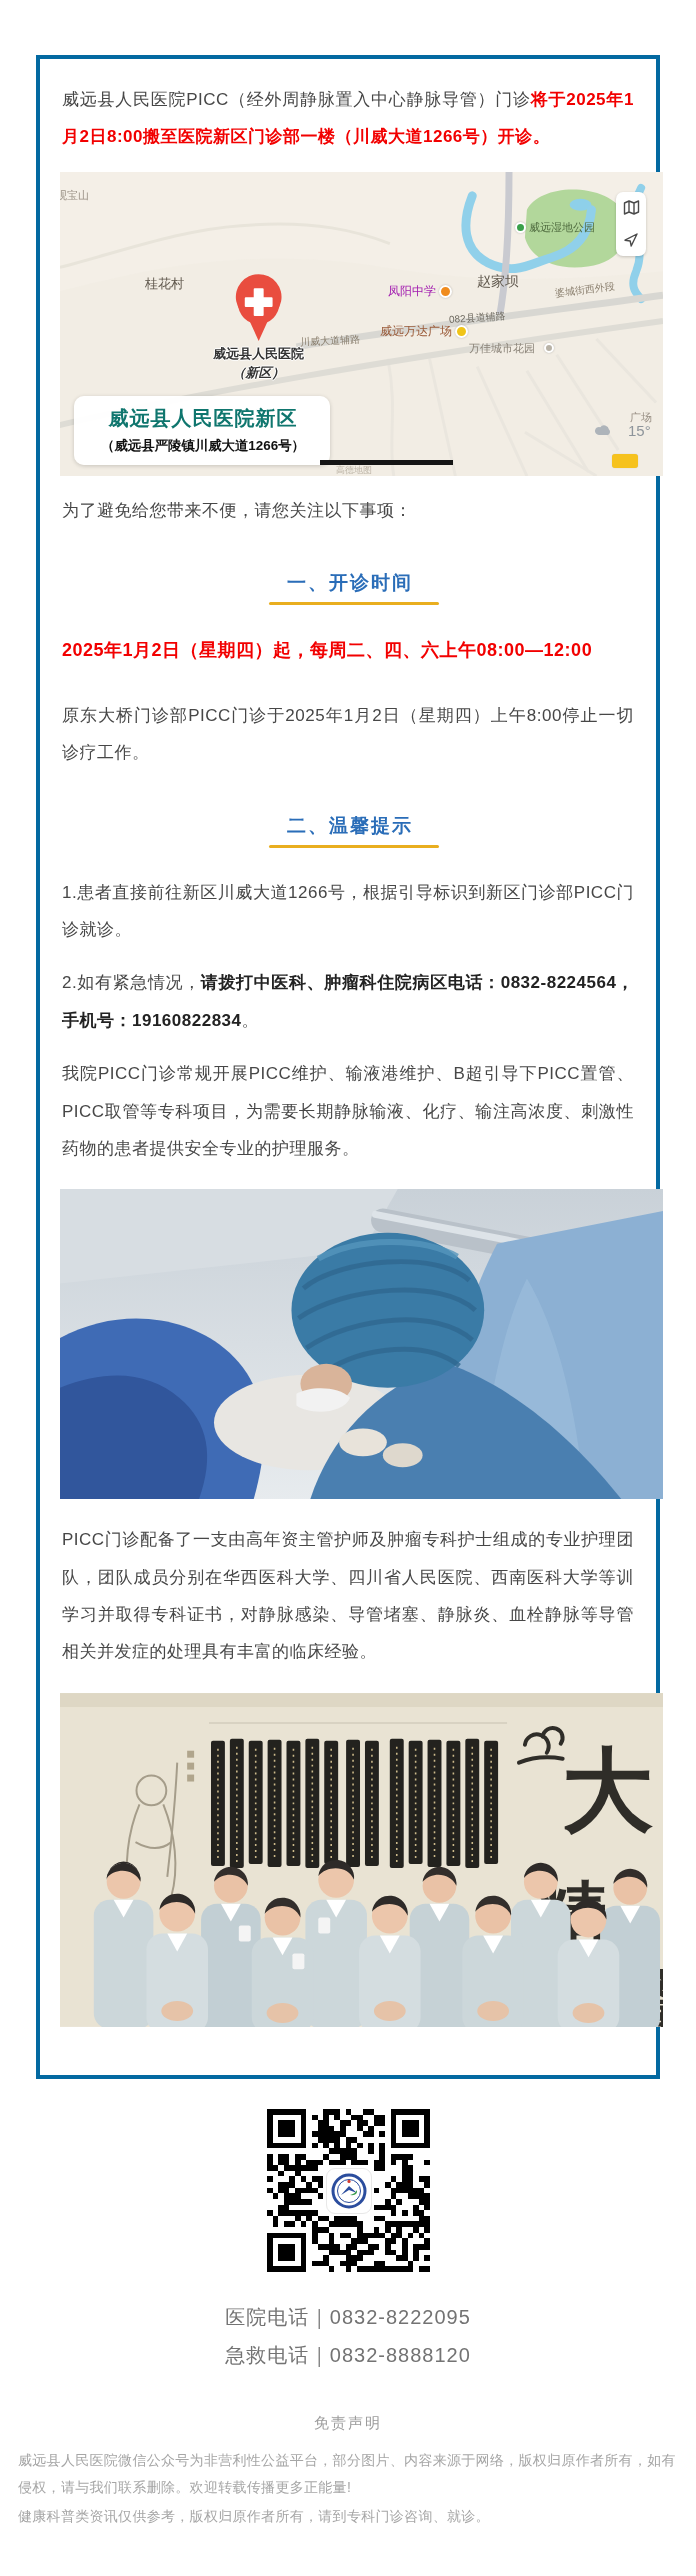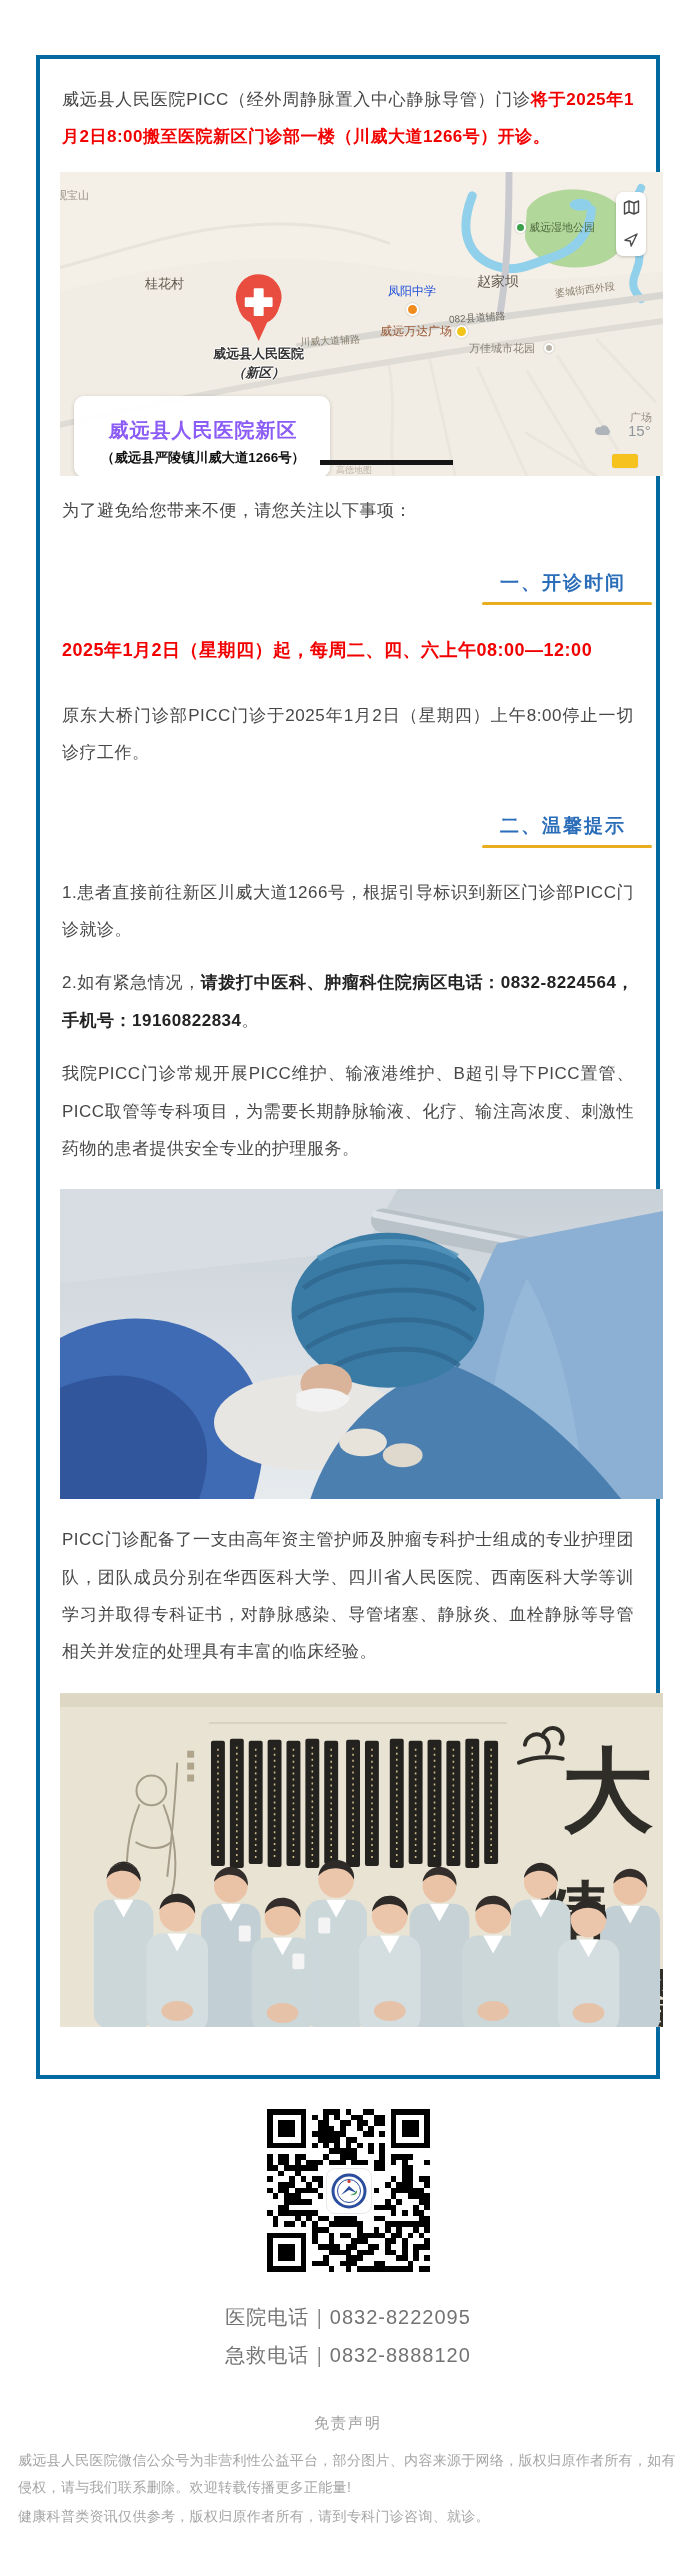--- a/index.html
+++ b/index.html
@@ -20,21 +20,21 @@
     line-height: 2.2;
     margin: 16px 2px;
     letter-spacing: 0.5px;
     text-align: justify;
   }
   .red-b { color:#f20000; font-weight:700; }
   .bold-dark { color:#222; font-weight:700; }
   .sched { font-size:18px; margin:26px 2px; }
 
   
-  .sec-wrap { text-align:right; margin: 34px 0 26px 0; font-family: Liberation Serif, serif; }
+  .sec-wrap { text-align:center; margin: 34px 0 26px 0; font-family: Liberation Serif, serif; }
   .sec-head {
     display:inline-block; position:relative;
     font-size:19px; font-weight:700; color:#2a6db8;
     padding: 7px 10px 9px 14px; letter-spacing:2px;
   }
   .sec-head .ellipse {
     position:absolute; left:-14px; top:1px; width:50px; height:37px;
     background:#f7d584; border-radius:50%; z-index:-1;
   }
   .sec-head .underline {
@@ -54,21 +54,21 @@
              box-shadow:0 0 2px rgba(0,0,0,.25); display:inline-block; }
   .marker-lbl { position:absolute; width:159px; text-align:center; font-size:13px;
     font-weight:700; color:#333;
     text-shadow:1px 0 #fff,-1px 0 #fff,0 1px #fff,0 -1px #fff; }
   .map-caption {
     position:absolute; left:14px; top:224px; width:256px;
     background:rgba(255,255,255,.97); border-radius:10px;
     box-shadow:0 1px 4px rgba(0,0,0,.18);
     padding:9px 10px 10px 12px; text-align:center;
   }
-  .map-caption .t { font-size:20px; font-weight:900; color:#8b5cf6; letter-spacing:1px;margin-top:12px; }
+  .map-caption .t { font-size:20px; font-weight:900; color:#0f766e; letter-spacing:1px; }
   .map-caption .s { font-size:13.4px; font-weight:700; color:#111; margin-top:5px; }
   .cap-bar { position:absolute; left:260px; top:288px; width:133px; height:5px; background:#151515; }
   .map-controls {
     position:absolute; left:556px; top:20px; width:30px; height:64px;
     background:#fff; border-radius:7px; box-shadow:0 1px 3px rgba(0,0,0,.2);
     display:flex; flex-direction:column; align-items:center; justify-content:space-around;
   }
   .weather { position:absolute; left:534px; top:250px; font-size:15px; color:#8e959b;
              display:flex; align-items:center; gap:16px;}
   .shield { position:absolute; left:552px; top:282px; width:26px; height:14px;
@@ -126,21 +126,21 @@
         <path d="M 196,118 h 8 v 9 h 9 v 8 h -9 v 9 h -8 v -9 h -9 v -8 h 9 Z" fill="#ffffff" stroke="#ffffff" stroke-width="2" stroke-linejoin="round"></path>
       </g>
 
     </svg>
 
     
     <div class="map-label lbl-small" style="left:-4px; top:16px;">观宝山</div>
     <div class="map-label lbl-town" style="left:85px; top:103px;">桂花村</div>
     <div class="marker-lbl" style="left:119px; top:173px;">威远县人民医院</div>
     <div class="marker-lbl" style="left:119px; top:192px;font-style:italic;">（新区）</div>
-    <div class="map-label poi" style="left:328px; top:111px; color:#1d4ed8;flex-direction:column;">
+    <div class="map-label poi" style="left:328px; top:111px; color:#a21caf;">
       <span>凤阳中学</span>
       <span class="poi-dot" style="background:#f08c1e;"></span>
     </div>
     <div class="map-label lbl-town" style="left:417px; top:101px; font-size:14px;">赵家坝</div>
     <div class="map-label poi" style="left:455px; top:48px; font-size:11px; color:#4f6b3f;">
       <span class="poi-dot" style="width:11px;height:11px;background:#3aa04a;"></span>
       <span>威远湿地公园</span>
     </div>
     <div class="map-label poi" style="left:320px; top:151px; color:#9a5a38;">
       <span>威远万达广场</span>

